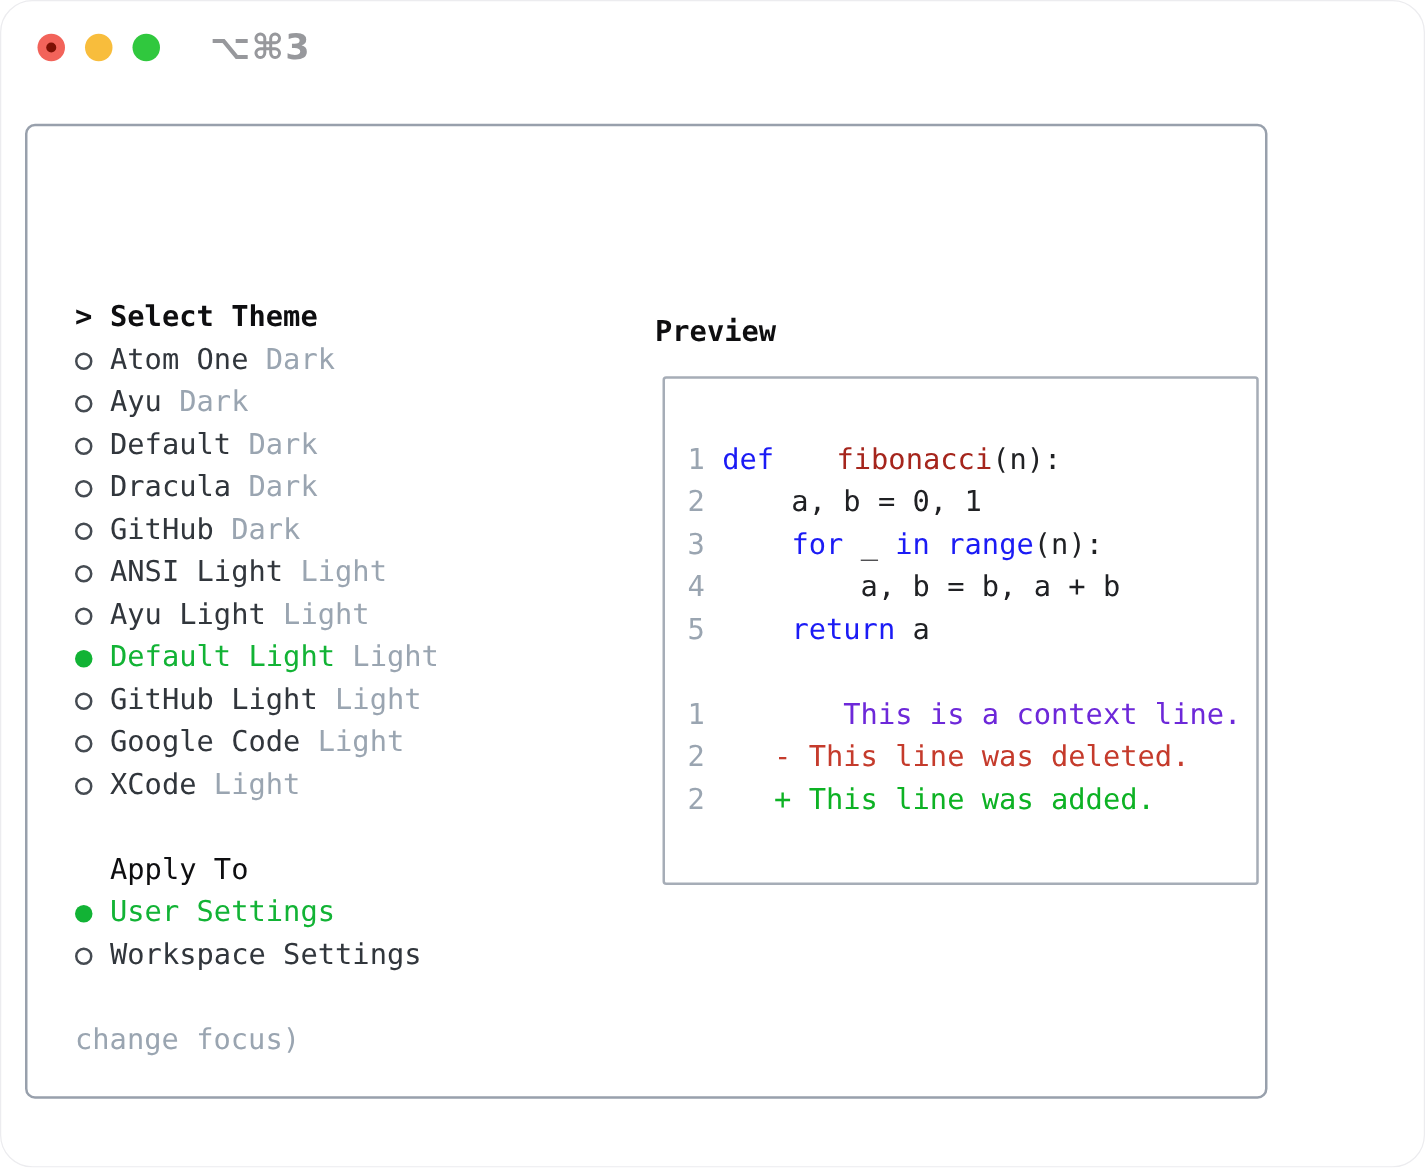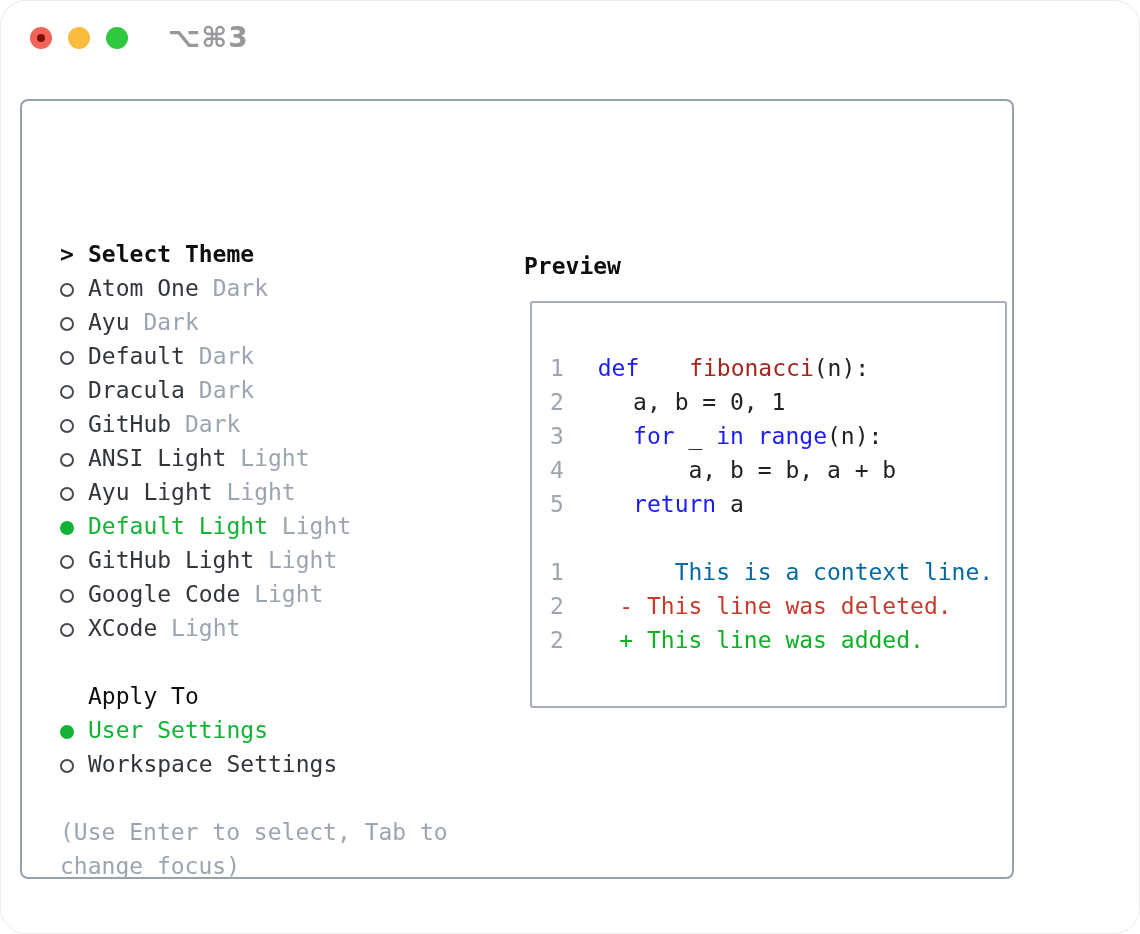--- a/index.html
+++ b/index.html
@@ -52,31 +52,30 @@
           <div class="row"><span class="marker"><span class="circle" style="border: 2px solid rgb(69, 75, 82);"></span></span><span style="color: rgb(49, 54, 60);">Google Code</span><span style="color: rgb(154, 165, 177);"> Light</span></div>
           <div class="row"><span class="marker"><span class="circle" style="border: 2px solid rgb(69, 75, 82);"></span></span><span style="color: rgb(49, 54, 60);">XCode</span><span style="color: rgb(154, 165, 177);"> Light</span></div>
         </div>
       <div class="row"></div>
       <div class="row"><span class="marker"></span><span id="apply-title" style="color: rgb(14, 14, 16);">Apply To</span></div>
       <div id="apply-list">
           <div class="row"><span class="marker"><span class="circle" style="background: rgb(18, 179, 53);"></span></span><span style="color: rgb(18, 179, 53);">User Settings</span></div>
           <div class="row"><span class="marker"><span class="circle" style="border: 2px solid rgb(69, 75, 82);"></span></span><span style="color: rgb(49, 54, 60);">Workspace Settings</span></div>
         </div>
       <div class="row"></div>
-      <div class="row" id="help1" style="color: rgb(154, 165, 177);">(Use Enter to select, Tab to</div>
       <div class="row" id="help2" style="color: rgb(154, 165, 177);">change focus)</div>
     </div>
 
     <div class="preview-title" id="preview-title" style="color: rgb(14, 14, 16);">Preview</div>
     <div class="preview-box" id="preview-box">
-        <div class="crow"><span class="seg" style="color: rgb(154, 165, 177);">1</span><span class="seg" style="color: rgb(32, 33, 36);"> </span><span class="seg" style="color: rgb(27, 27, 245); margin-left: 20px;">def</span><span class="seg" style="color: rgb(32, 33, 36);"> </span><span class="seg" style="color: rgb(165, 37, 28); margin-left: 36px;">fibonacci</span><span class="seg" style="color: rgb(32, 33, 36);">(n):</span></div>
+        <div class="crow"><span class="seg" style="color: rgb(154, 165, 177);">1</span><span class="seg" style="color: rgb(32, 33, 36);"> </span><span class="seg" style="color: rgb(27, 27, 245);">def</span><span class="seg" style="color: rgb(32, 33, 36);"> </span><span class="seg" style="color: rgb(165, 37, 28); margin-left: 36px;">fibonacci</span><span class="seg" style="color: rgb(32, 33, 36);">(n):</span></div>
         <div class="crow"><span class="seg" style="color: rgb(154, 165, 177);">2</span><span class="seg" style="color: rgb(32, 33, 36);">     a, b = 0, 1</span></div>
         <div class="crow"><span class="seg" style="color: rgb(154, 165, 177);">3</span><span class="seg" style="color: rgb(32, 33, 36);">     </span><span class="seg" style="color: rgb(27, 27, 245);">for</span><span class="seg" style="color: rgb(32, 33, 36);"> _ </span><span class="seg" style="color: rgb(27, 27, 245);">in</span><span class="seg" style="color: rgb(32, 33, 36);"> </span><span class="seg" style="color: rgb(27, 27, 245);">range</span><span class="seg" style="color: rgb(32, 33, 36);">(n):</span></div>
         <div class="crow"><span class="seg" style="color: rgb(154, 165, 177);">4</span><span class="seg" style="color: rgb(32, 33, 36); margin-top: 44px;">         a, b = b, a + b</span></div>
         <div class="crow"><span class="seg" style="color: rgb(154, 165, 177);">5</span><span class="seg" style="color: rgb(32, 33, 36);">     </span><span class="seg" style="color: rgb(27, 27, 245);">return</span><span class="seg" style="color: rgb(32, 33, 36);"> a</span></div>
         <div class="crow"></div>
-        <div class="crow"><span class="seg" style="color: rgb(154, 165, 177);">1</span><span class="seg" style="color: #0369a1; margin-top: 33px;">        This is a context line.</span></div>
+        <div class="crow"><span class="seg" style="color: rgb(154, 165, 177);">1</span><span class="seg" style="color: #6d28d9; margin-top: 33px;">        This is a context line.</span></div>
         <div class="crow"><span class="seg" style="color: rgb(154, 165, 177);">2</span><span class="seg" style="color: rgb(32, 33, 36);">    </span><span class="seg" style="color: rgb(197, 59, 44);">- This line was deleted.</span></div>
         <div class="crow"><span class="seg" style="color: rgb(154, 165, 177);">2</span><span class="seg" style="color: rgb(32, 33, 36);">    </span><span class="seg" style="color: rgb(13, 178, 36);">+ This line was added.</span></div>
       </div>
 
   </div>
 </div>
 
 </body></html>

